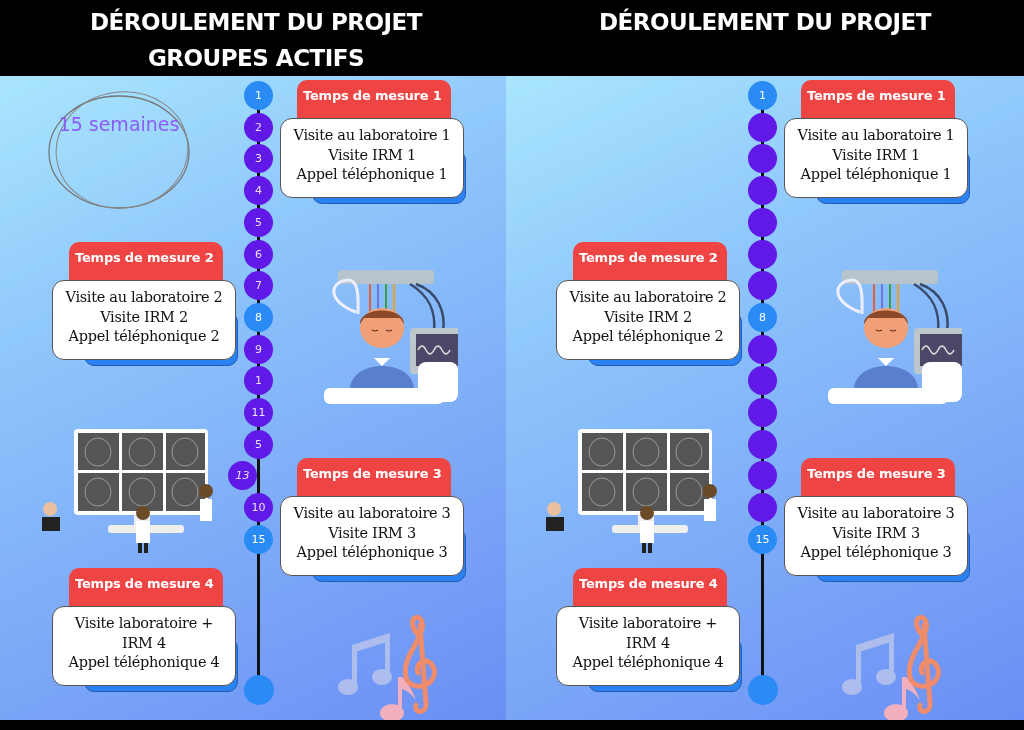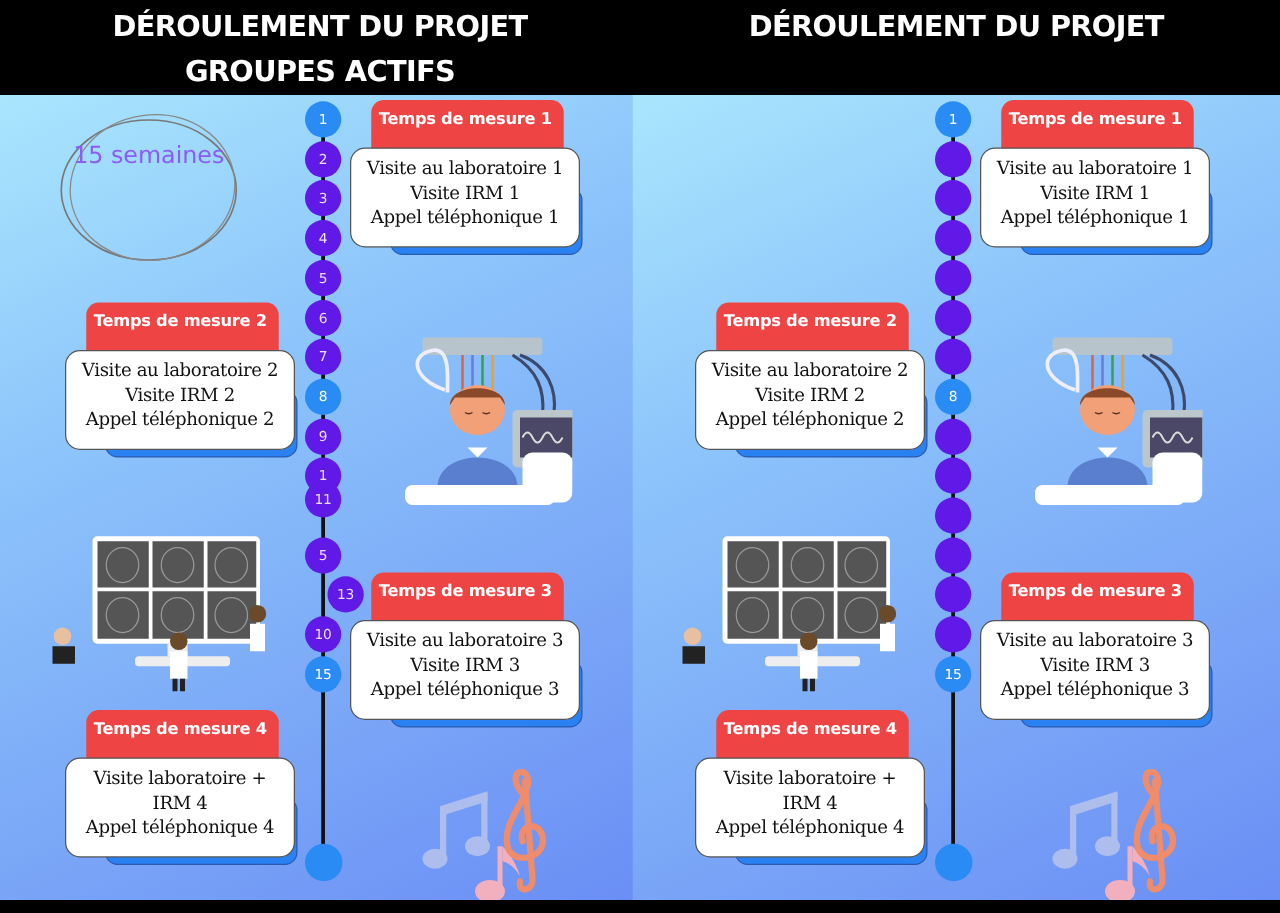--- a/index.html
+++ b/index.html
@@ -70,23 +70,23 @@
       <div class="node blue" style="left: 244px; top: 81px;">1</div>
       <div class="node" style="left: 244px; top: 112.7px;">2</div>
       <div class="node" style="left: 244px; top: 144.4px;">3</div>
       <div class="node" style="left: 244px; top: 176.1px;">4</div>
       <div class="node" style="left: 244px; top: 207.8px;">5</div>
       <div class="node" style="left: 244px; top: 239.5px;">6</div>
       <div class="node" style="left: 244px; top: 271.2px;">7</div>
       <div class="node blue" style="left: 244px; top: 302.9px;">8</div>
       <div class="node" style="left: 244px; top: 334.6px;">9</div>
       <div class="node" style="left: 244px; top: 366.3px;">1</div>
-      <div class="node" style="left: 244px; top: 385px;">11</div>
+      <div class="node" style="left: 244px; top: 398px;">11</div>
       <div class="node" style="left: 244px; top: 429.7px;">5</div>
-      <div class="node" style="left: 262px; top: 461.4px;">13</div>
+      <div class="node" style="left: 228px; top: 461.4px; font-style: italic;">13</div>
       <div class="node" style="left: 244px; top: 493.1px;">10</div>
       <div class="node blue" style="left: 244px; top: 524.8px;">15</div>
     </div>
   <div class="node end" style="left:244px; top:675px;"></div>
 
   <div class="card" style="left:280px; top:80px;">
     <div class="head">Temps de mesure 1</div>
     <div class="foot" style="left:32px;">Avant la 1ère activité</div>
     <div class="box">
       <span>Visite au laboratoire 1</span>

